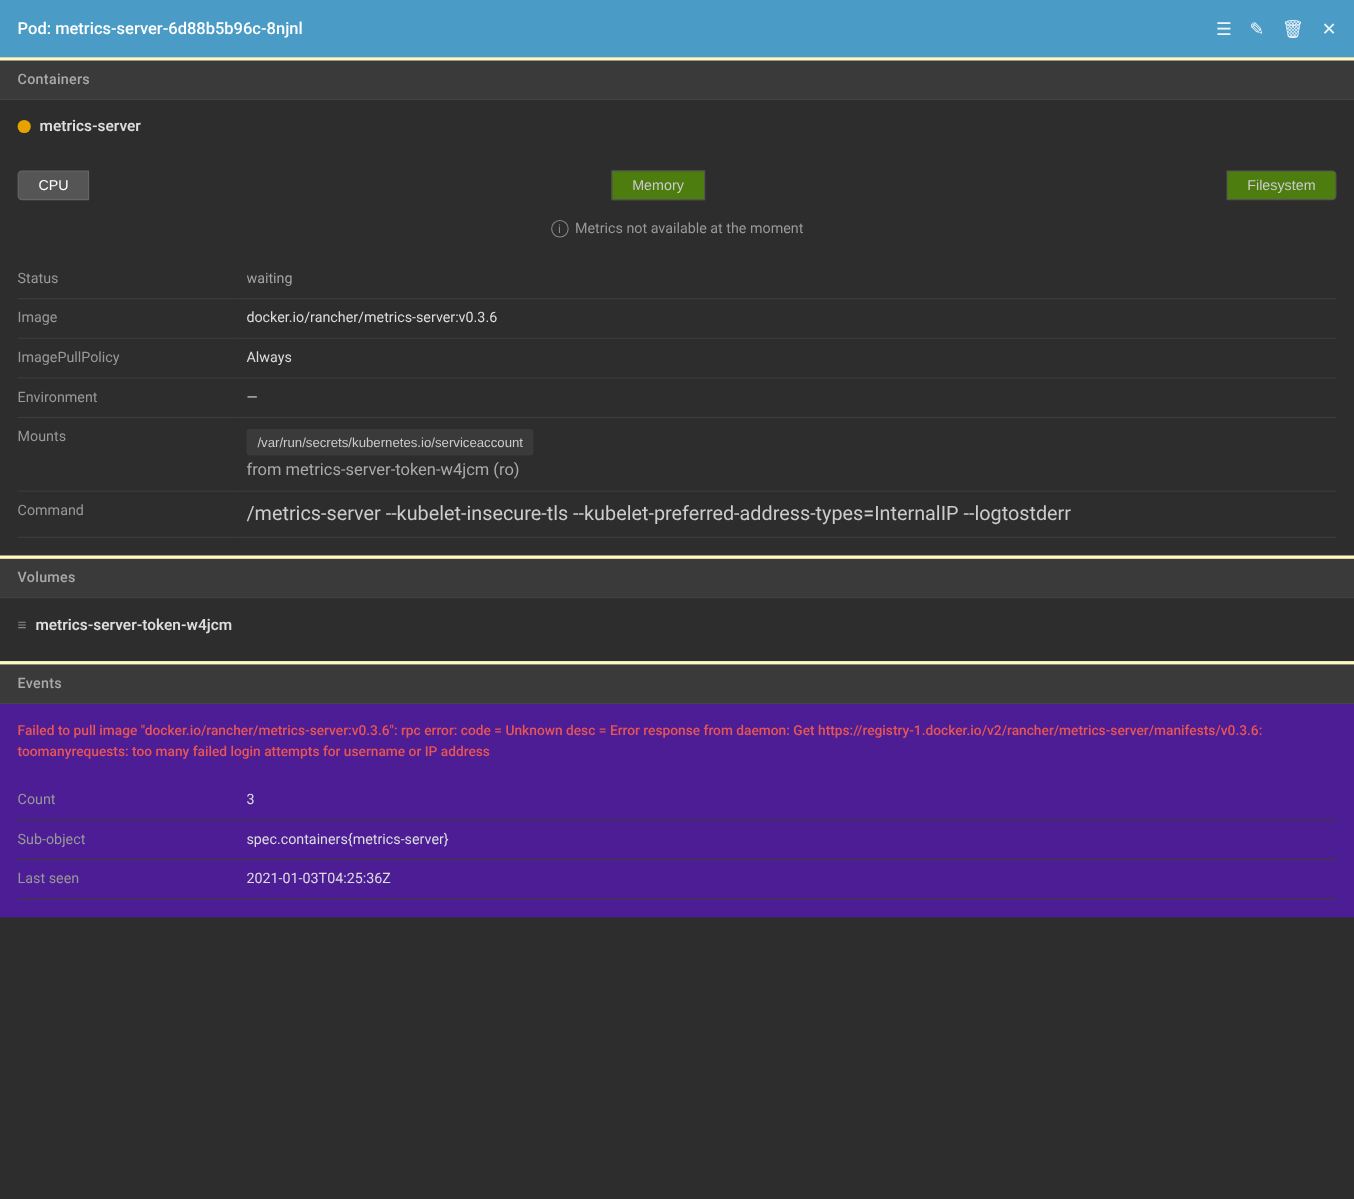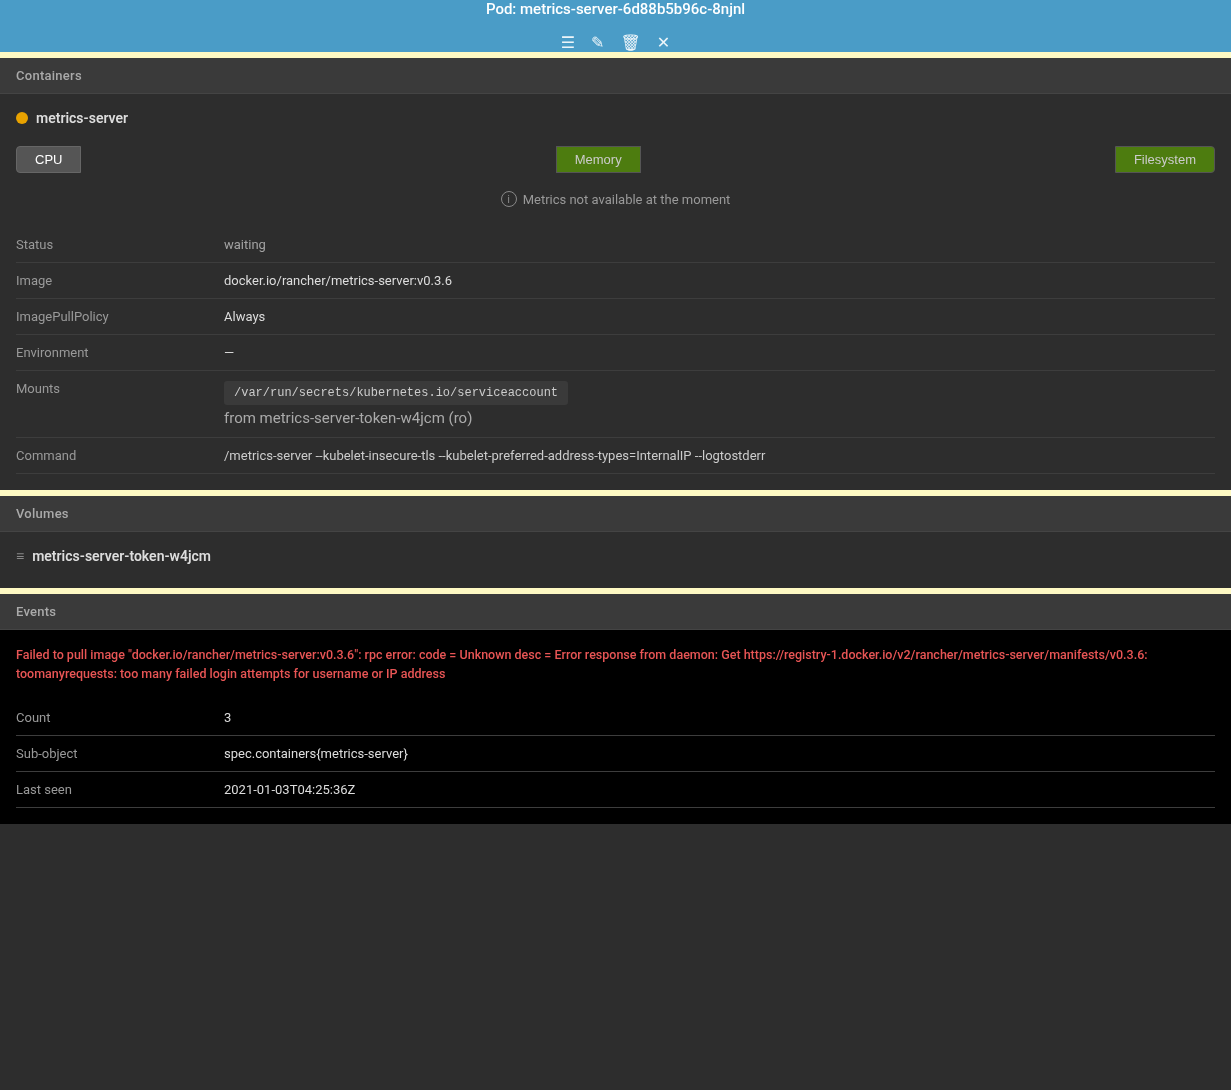--- a/index.html
+++ b/index.html
@@ -13,21 +13,20 @@
     }
 
     
     .header {
       background: #4a9cc7;
       padding: 0 16px;
       height: 52px;
       display: flex;
       align-items: center;
       justify-content: space-between;
-      flex-direction: column;
     }
     .header-title {
       color: #fff;
       font-size: 15px;
       font-weight: 500;
     }
     .header-icons {
       display: flex;
       gap: 16px;
       align-items: center;
@@ -40,35 +39,35 @@
     }
 
     
     .section-header {
       background: #3a3a3a;
       padding: 10px 16px;
       color: #aaa;
       font-size: 13px;
       font-weight: 500;
       letter-spacing: 0.02em;
-      border-top: 6px solid #fef9c3;
+      border-top: 3px solid #fef9c3;
       border-bottom: 1px solid #444;
     }
 
     
     .container-body {
       padding: 16px;
       background: #2d2d2d;
     }
 
     .container-name-row {
       display: flex;
       align-items: center;
       gap: 8px;
-      margin-bottom: 20px;
+      margin-bottom: 32px;
     }
     .status-dot {
       width: 12px;
       height: 12px;
       border-radius: 50%;
       background: #e8a200;
       flex-shrink: 0;
     }
     .container-name {
       color: #ddd;
@@ -148,35 +147,35 @@
       color: #ddd;
     }
 
     .status-waiting {
       color: #a3a3a3;
     }
 
     .mount-path {
       background: #3a3a3a;
       padding: 5px 10px;
-      font-family: Liberation Mono, monospace;
+      font-family: Liberation Sans, sans-serif;
       font-size: 12px;
       color: #ccc;
       border-radius: 3px;
       display: inline-block;
       margin-bottom: 4px;
     }
     .mount-from {
       color: #aaa;
       font-size: 15px;
     }
 
     .command-text {
       color: #ccc;
-      font-size: 13px;
+      font-size: 18px;
       word-break: break-all;
     }
 
     
     .volume-body {
       padding: 16px;
       background: #2d2d2d;
     }
     .volume-name-row {
       display: flex;
@@ -190,21 +189,21 @@
     }
     .volume-name {
       color: #ddd;
       font-size: 14px;
       font-weight: 600;
     }
 
     
     .events-body {
       padding: 16px;
-      background: #000000;
+      background: #4c1d95;
     }
     .event-error-text {
       color: #e85555;
       font-size: 12.5px;
       margin-bottom: 16px;
       line-height: 1.5;
       font-weight: 500;
     }
   </style>
 </head>

